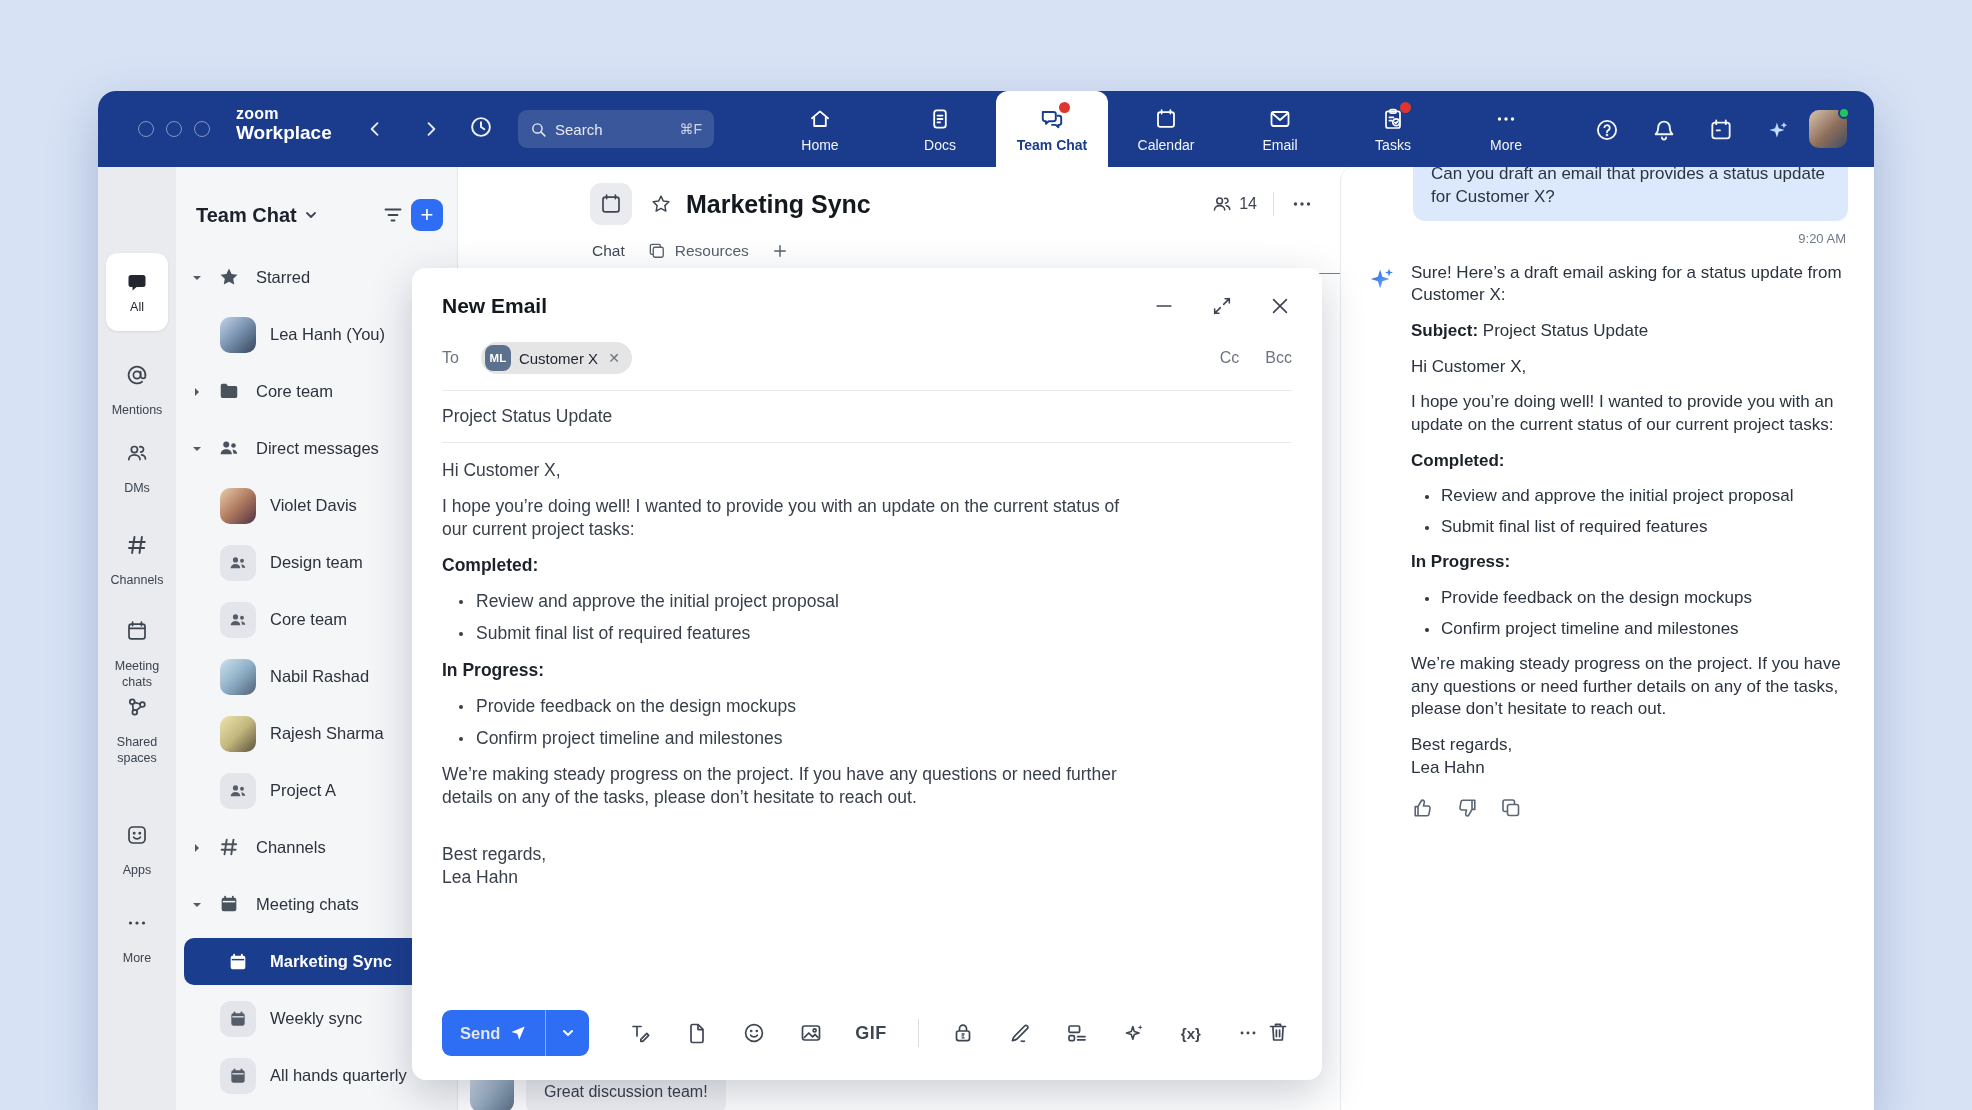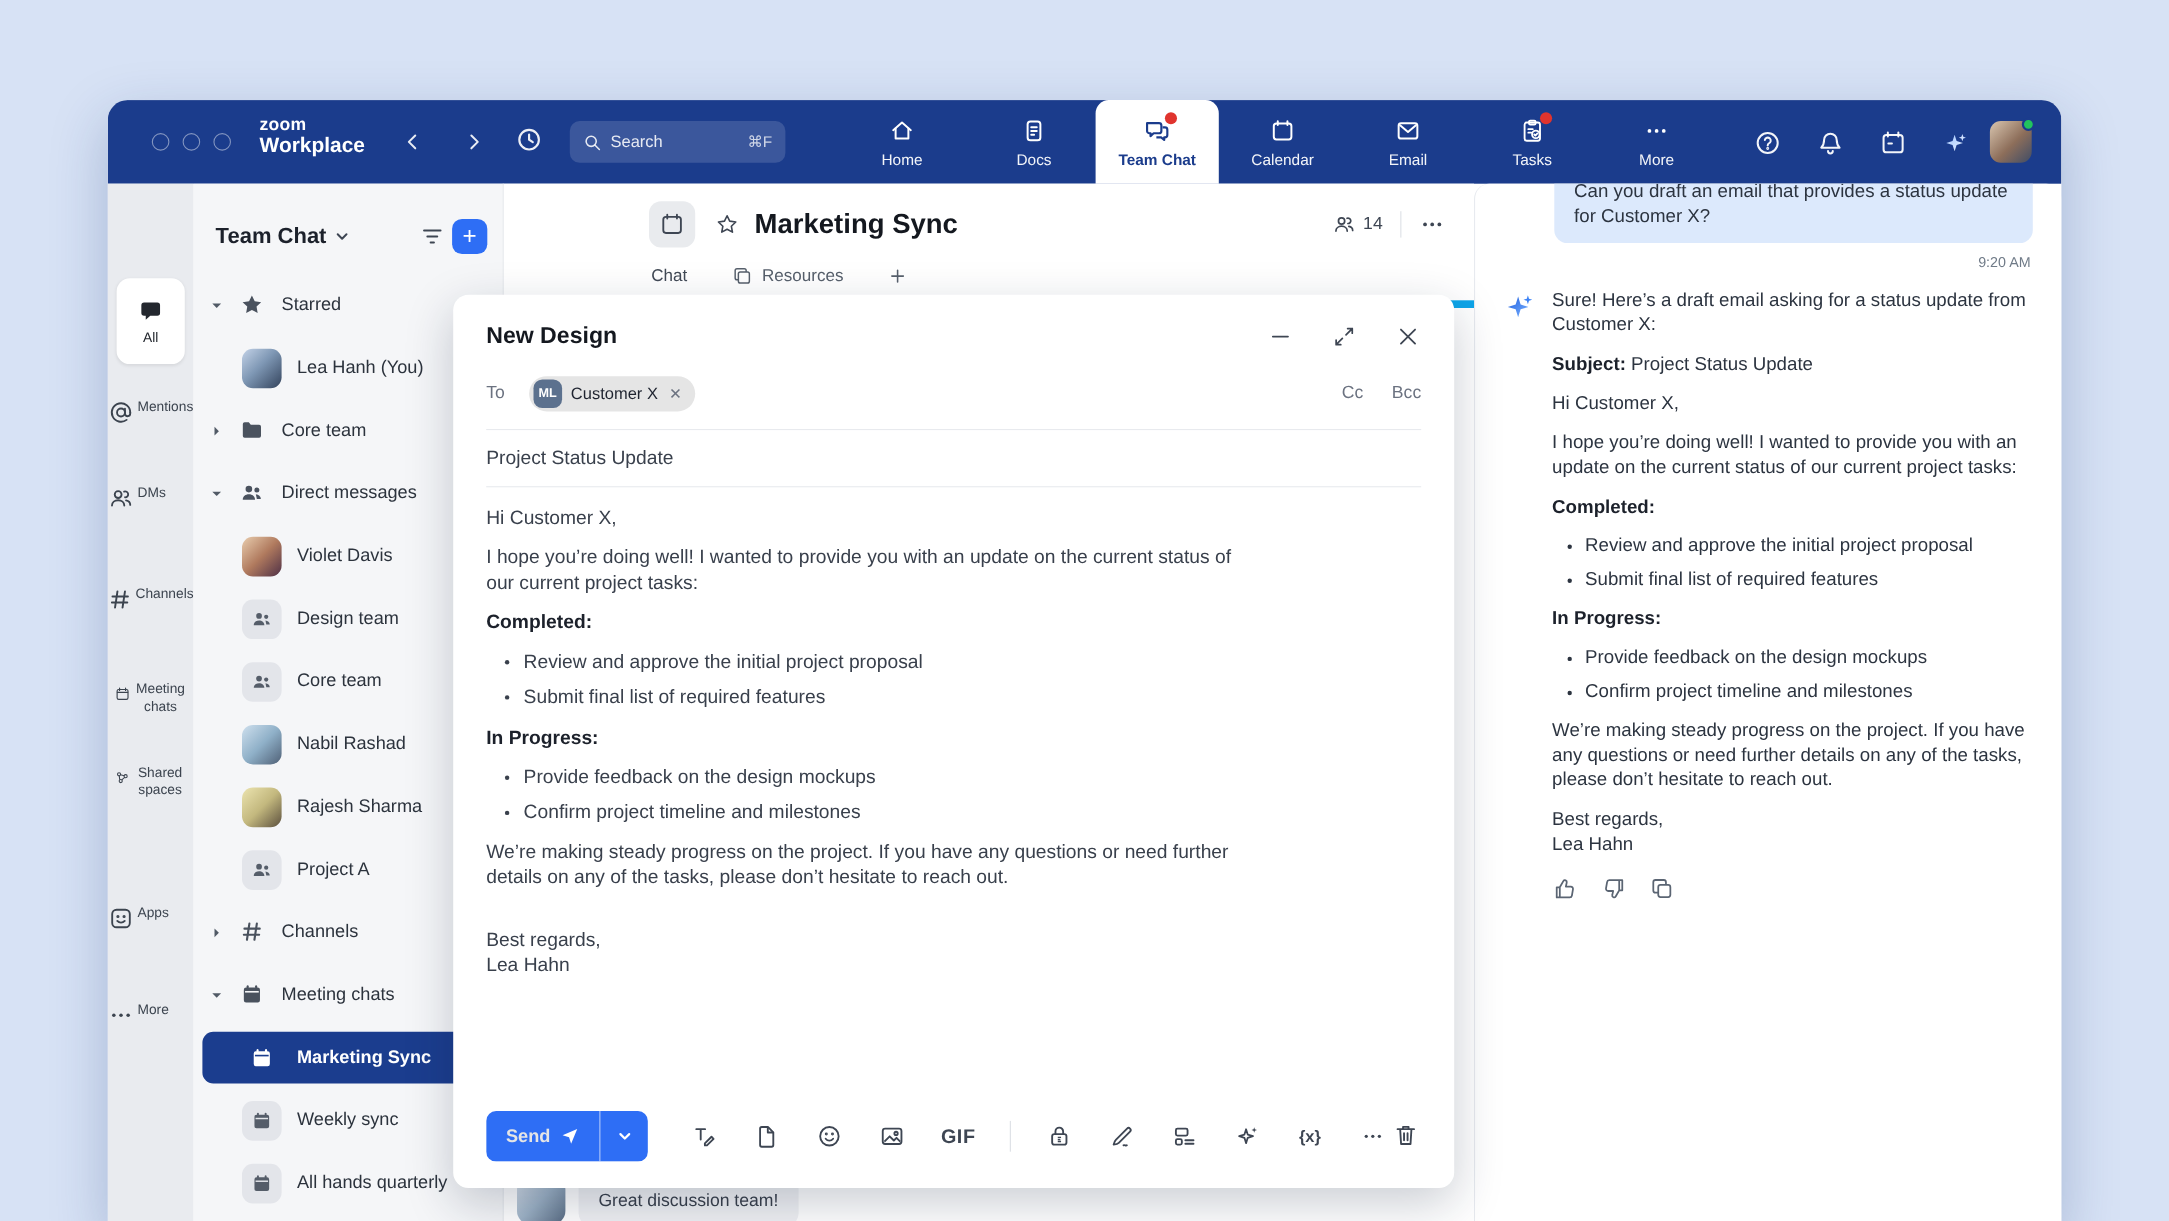--- a/index.html
+++ b/index.html
@@ -26,21 +26,21 @@
   .nav-item.active .lbl { color:#1b3c8c; font-weight:700; }
   .icon-wrap { position:relative; width:26px; height:26px; display:flex; align-items:center; justify-content:center; }
   .red-dot { position:absolute; right:-5px; top:-4px; width:11px; height:11px; border-radius:50%; background:#e0342e; }
   .util { position:absolute; top:25px; width:28px; height:28px; display:flex; align-items:center; justify-content:center; color:rgba(255,255,255,.95); }
   .avatar-top { position:absolute; left:1711px; top:19px; width:38px; height:38px; border-radius:10px;
                 background:linear-gradient(135deg,#d9c6b0 0%,#8d6e5a 55%,#3f4c66 100%); }
   .avatar-top .presence { position:absolute; right:-3px; top:-3px; width:12px; height:12px; border-radius:50%; background:#21c45d; border:2px solid #1b3c8c; }
 
   
   .rail { position:absolute; left:0; top:76px; width:78px; bottom:0; background:#e9ebef; }
-  .rail-item { position:absolute; left:0; width:78px; display:flex; flex-direction:row; align-items:flex-start; gap:3px; color:#3c444f; }
+  .rail-item { position:absolute; left:0; width:78px; display:flex; flex-direction:column; align-items:center; gap:16px; color:#3c444f; }
   .rail-item .lbl { font-size:12.5px; text-align:center; line-height:1.25; color:#3c444f; }
   .rail-card { position:absolute; left:8px; top:86px; width:62px; height:78px; background:#fff; border-radius:12px;
                display:flex; flex-direction:column; align-items:center; justify-content:center; gap:5px; box-shadow:0 1px 3px rgba(0,0,0,.08); }
   .rail-card .lbl { font-size:12.5px; color:#23272e; }
 
   
   .chatlist { position:absolute; left:78px; top:76px; width:282px; bottom:0; background:#f5f6f8; border-right:1px solid #e4e7ec; }
   .cl-header { display:flex; align-items:center; padding:32px 14px 12px 20px; gap:6px; }
   .cl-title { font-size:20px; font-weight:700; color:#1c212b; }
   .cl-spacer { flex:1; }
@@ -67,21 +67,21 @@
 
   
   .main { position:absolute; left:360px; top:76px; width:882px; bottom:0; background:#fff; }
   .main-header { display:flex; align-items:center; padding:16px 26px 10px 132px; gap:10px; }
   .mh-tile { width:42px; height:42px; border-radius:11px; background:#e9ebee; display:flex; align-items:center; justify-content:center; color:#3e4653; }
   .mh-star { width:22px; height:22px; color:#3e4653; margin-left:8px; }
   .mh-title { font-size:25px; font-weight:700; color:#14181f; margin-left:4px; }
   .mh-right { margin-left:auto; display:flex; align-items:center; gap:16px; color:#3e4653; }
   .mh-count { display:flex; align-items:center; gap:6px; font-size:16px; color:#3e4653; }
   .mh-sep { width:1px; height:24px; background:#dde0e5; }
-  .main-tabs { display:flex; align-items:center; gap:40px; padding:6px 26px 12px 134px; border-bottom:7px solid #0ea5e9; }
+  .main-tabs { display:flex; align-items:center; gap:22px; padding:6px 26px 12px 134px; border-bottom:1px solid #0ea5e9; }
   .tab { display:flex; align-items:center; gap:8px; font-size:15.5px; color:#424a56; }
   .tab.dim { color:#57606c; }
   .chat-msg { position:absolute; left:12px; top:902px; display:flex; gap:12px; align-items:flex-start; }
   .chat-msg .cavatar { width:44px; height:44px; border-radius:12px; }
   .chat-bubble { background:#f0f1f4; border-radius:12px; padding:14px 18px; font-size:16px; color:#39404c; }
 
   
   .ai { position:absolute; left:1242px; top:76px; width:534px; bottom:0; background:#fff; border-radius:14px 14px 0 0; border-left:1px solid #e7eaef; }
   .ai-header { height:66px; display:flex; align-items:center; padding:0 22px; border-bottom:1px solid #e8eaee; }
   .ai-title { flex:1; text-align:center; font-size:18px; font-weight:700; color:#14181f; }
@@ -650,21 +650,21 @@
               <rect x="8.5" y="8.5" width="11" height="11" rx="2"></rect>
               <path d="M15.5 8.5V6a2 2 0 0 0-2-2H6a2 2 0 0 0-2 2v7.5a2 2 0 0 0 2 2h2.5"></path>
             </svg>
         </span>
       </div>
     </div>
   </div>
 
   <div class="modal">
     <div class="m-header">
-      <span class="m-title">New Design</span>
+      <span class="m-title">New Email</span>
       <span class="m-controls">
         <span class="m-ctl">
           <svg width="22" height="22" viewBox="0 0 24 24" fill="none" stroke="currentColor" stroke-width="1.8" stroke-linecap="round">
               <path d="M4.5 12h15"></path>
             </svg>
         </span>
         <span class="m-ctl">
           <svg width="22" height="22" viewBox="0 0 24 24" fill="none" stroke="currentColor" stroke-width="1.7" stroke-linecap="round" stroke-linejoin="round">
               <path d="M13.8 10.2L20 4M20 4h-4.6M20 4v4.6"></path>
               <path d="M10.2 13.8L4 20M4 20h4.6M4 20v-4.6"></path>

